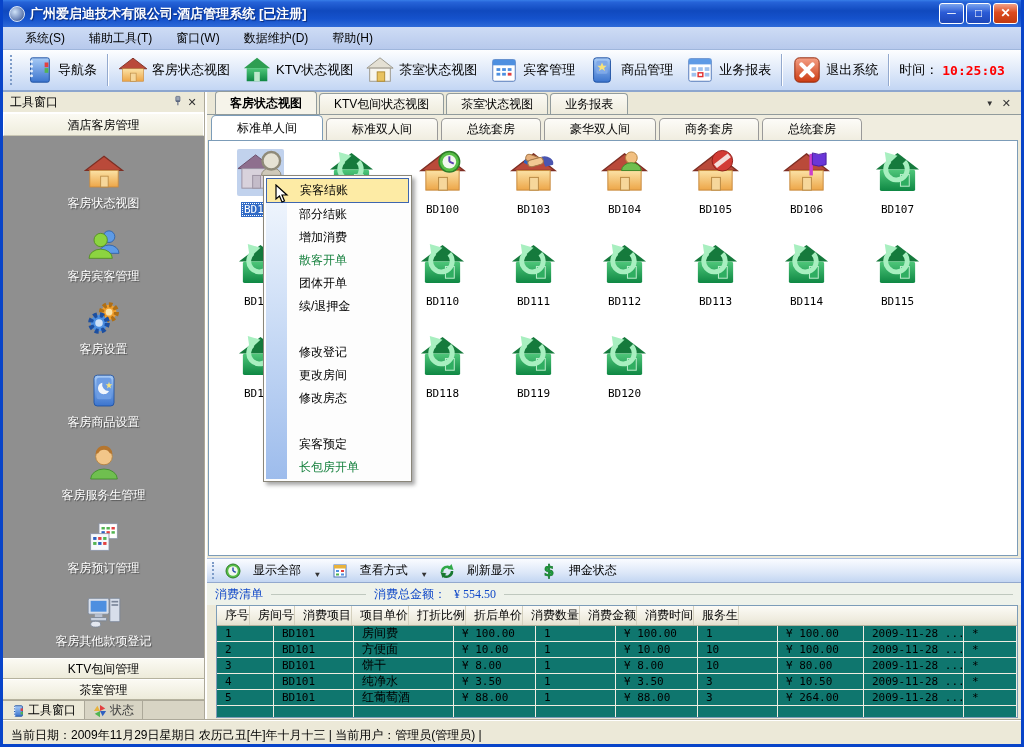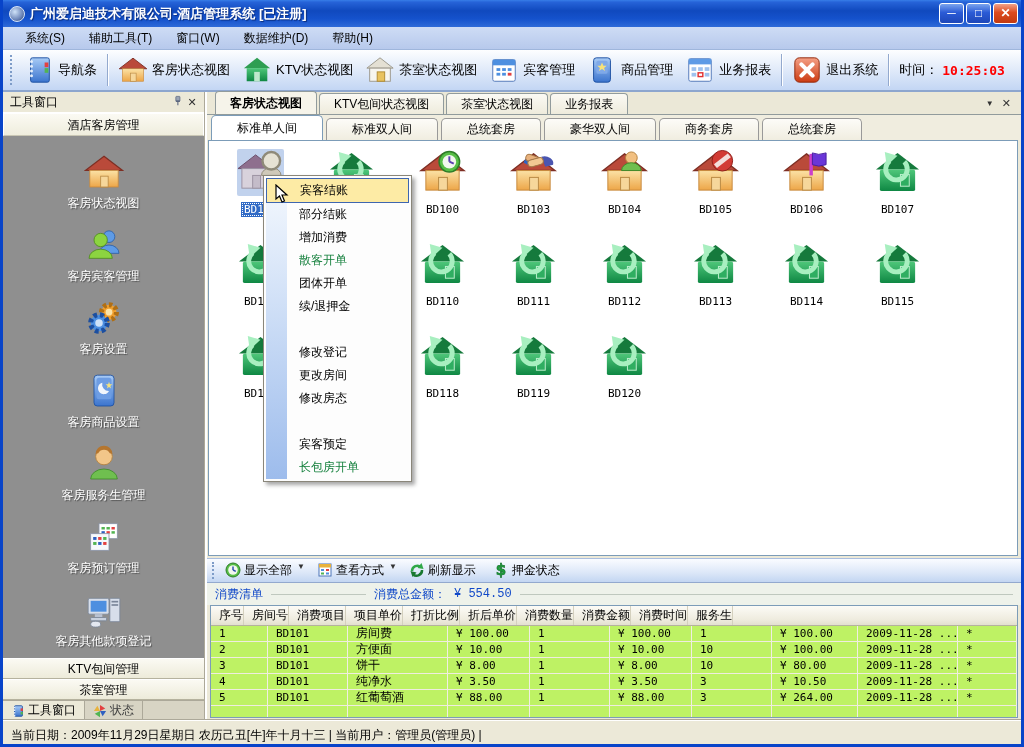--- a/index.html
+++ b/index.html
@@ -74,34 +74,34 @@
   .context-menu::before { content:""; position:absolute; left:2px; top:2px; bottom:2px; width:21px;
     background:linear-gradient(180deg,#F5F9FE 0%,#D6E4F8 35%,#9DBCEC 100%); }
   .cm-item { position:relative; height:23px; line-height:22px; padding-left:33px; font-size:12px; color:#000; white-space:nowrap; }
   .cm-item.is-highlight { height:25px; line-height:23px; background:#FDEBA5; border:1px solid #3E66B0; }
   .cm-item.is-disabled { color:#15803d; }
   .cm-cursor { position:absolute; left:68px; top:44px; z-index:30; }
 
   
   .vtoolbar { height:25px; flex:0 0 25px; display:flex; align-items:center; background:linear-gradient(180deg,#FAFCFF,#DCE7F8 60%,#C3D6F2); border-top:1px solid #A9BEE0; border-bottom:1px solid #93A9CE; padding:0 2px; }
   .vt-grip { width:4px; height:17px; margin:0 3px; border-left:2px dotted #7E9CC8; }
-  .vt-item { display:flex; align-items:flex-start; gap:3px; padding:1px 6px; font-size:12px; white-space:nowrap; }
+  .vt-item { display:flex; align-items:flex-end; gap:12px; padding:1px 6px; font-size:12px; white-space:nowrap;font-family:Liberation Mono, monospace; }
   .vt-item svg { width:16px; height:16px; }
   .vt-caret { font-size:8px; color:#333; margin-left:2px; }
 
   
   .consump-header { height:22px; flex:0 0 22px; display:flex; align-items:center; background:#EEF2EA; padding:0 8px; gap:8px; }
   .consump-header .blue { color:#1048C8; font-size:12px; white-space:nowrap; }
-  .consump-header .val { color:#1048C8; font-family:Liberation Mono, monospace; }
+  .consump-header .val { color:#1048C8; font-family:Liberation Serif, serif; }
   .ch-line { height:0; border-top:1px solid #BFC8BE; }
   .ch-line.short { width:95px; }
   .ch-line.long { flex:1; }
 
   
-  .tablewrap { flex:0 0 113px; display:flex; flex-direction:column; background:#bef264; border:1px solid #7C9CB8; margin:0 3px 2px 3px; overflow:hidden; }
+  .tablewrap { flex:0 0 113px; display:flex; flex-direction:column; background:#0f766e; border:1px solid #7C9CB8; margin:0 3px 2px 9px; overflow:hidden; }
   .thead { display:flex; flex:0 0 20px; background:linear-gradient(180deg,#FCFBF6,#EFECDF 70%,#E3E0CF); border-bottom:1px solid #B5B29E; }
   .thead span { line-height:19px; padding-left:8px; border-right:1px solid #D4D0BE; font-size:12px; white-space:nowrap; overflow:hidden; }
   .trow { display:flex; flex:0 0 16px; }
   .trow span { line-height:15px; padding-left:8px; border-right:1px solid #F0EDE2; border-bottom:1px solid #EFECE0; font-size:11px; font-family:"DejaVu Sans Mono",monospace; white-space:nowrap; overflow:hidden; }
   .trow span:nth-child(3) { font-family:"Liberation Sans",sans-serif; font-size:12px; }
   .c0{width:57px;} .c1{width:80px;} .c2{width:100px;} .c3{width:82px;} .c4{width:80px;}
   .c5{width:82px;} .c6{width:80px;} .c7{width:86px;} .c8{width:100px;} .c9{flex:1;}
 
   
   .statusbar { height:24px; flex:0 0 24px; background:#ECE9D8; border-top:1px solid #fff; box-shadow:0 -1px 0 #ACA899; display:flex; align-items:flex-end; padding:0 8px; font-size:12px; }

